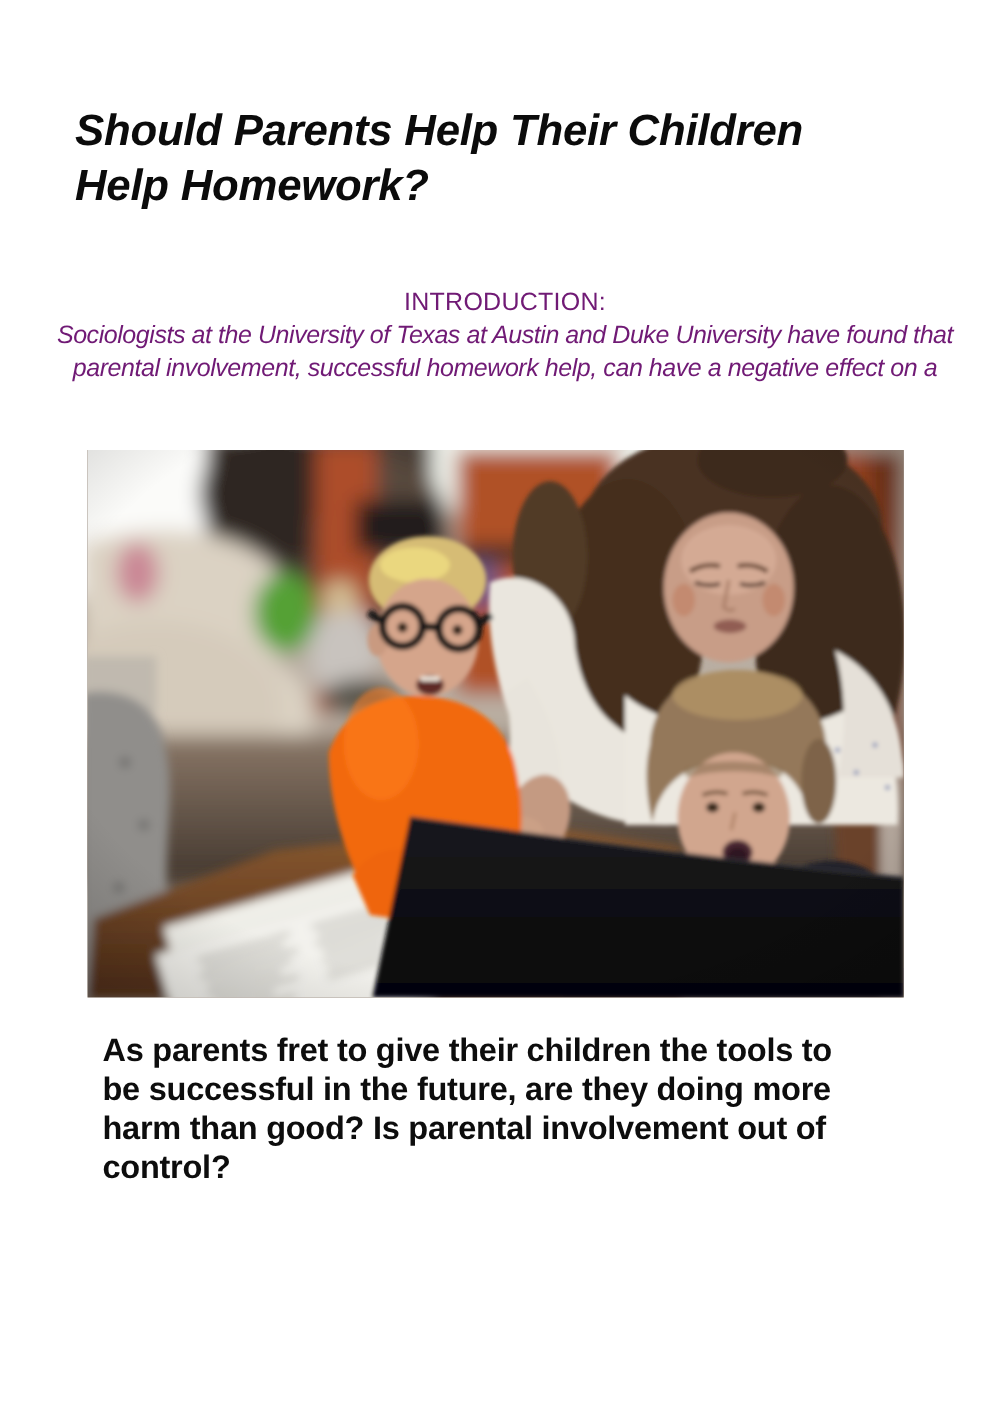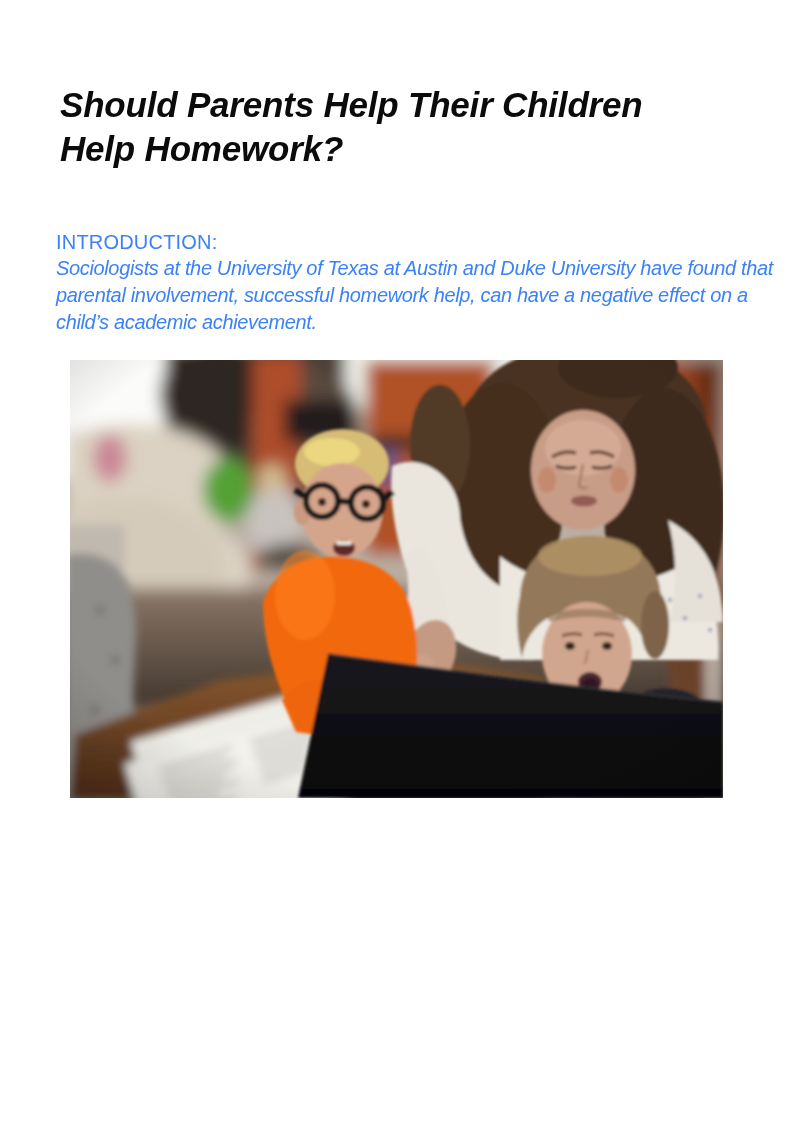--- a/index.html
+++ b/index.html
@@ -6,21 +6,21 @@
   .page{
     position:relative;width:793px;height:1122px;background:#ffffff;
     font-family:"Liberation Sans","DejaVu Sans",sans-serif;overflow:hidden;
   }
   .title{
     position:absolute;left:42px;top:65px;width:700px;
     font-size:35px;font-weight:bold;line-height:44px;color:#0b0b0b;
     letter-spacing:-0.2px;margin:18px;font-style:italic;
   }
   .title .line{display:block;white-space:nowrap;}
-  .intro{position:absolute;left:56px;top:229px;width:720px;color:#3b82f6;}
+  .intro{position:absolute;left:44px;top:229px;width:720px;color:#701a75;text-align:center;}
   .intro-heading{font-size:20px;line-height:26px;letter-spacing:0.2px;}
   .intro-body{font-size:20px;font-style:italic;line-height:27px;letter-spacing:-0.35px;}
   .intro-body .iline{display:block;white-space:nowrap;}
   .photo{
     position:absolute;left:70px;top:360px;width:653px;height:438px;
     overflow:hidden;margin:0;background:#7a6a5c;
   }
   .photo svg{display:block;width:100%;height:100%;}
   .question{
     position:absolute;left:82px;top:825px;width:680px;
@@ -37,21 +37,20 @@
   <h1 class="title">
     <span class="line">Should Parents Help Their Children</span>
     <span class="line">Help Homework?</span>
   </h1>
 
   <section class="intro">
     <div class="intro-heading">INTRODUCTION:</div>
     <div class="intro-body">
       <span class="iline">Sociologists at the University of Texas at Austin and Duke University have found that</span>
       <span class="iline">parental involvement, successful homework help, can have a negative effect on a</span>
-      <span class="iline">child’s academic achievement.</span>
     </div>
   </section>
 
   <figure class="photo" role="img" aria-label="Photograph: a mother with long dark curly hair and a white shirt leans over two young boys using a black laptop at a wooden table covered with homework papers; one boy wears a bright orange shirt and thick black glasses; behind them is a blurred living room with a white armchair, orange walls and bright windows.">
     <svg viewBox="0 0 653 438" preserveAspectRatio="none">
       <defs>
         <filter id="b8" x="-30%" y="-30%" width="160%" height="160%">
             <feGaussianBlur stdDeviation="8"></feGaussianBlur>
           </filter>
         <filter id="b4" x="-30%" y="-30%" width="160%" height="160%">
@@ -217,14 +216,20 @@
         </g>
 
         <path d="M258,294 C360,308 520,330 653,342 L653,438 L228,438 Z" fill="url(#lapg)"></path>
         <path d="M258,294 C360,308 520,330 653,342" stroke="#3a3a40" stroke-width="2" fill="none" opacity="0.8"></path>
       </g>
 
       <rect x="0" y="0" width="653" height="438" fill="url(#vig)"></rect>
     </svg>
   </figure>
 
+  <p class="question">
+    <span class="qline">As parents fret to give their children the tools to</span>
+    <span class="qline">be successful in the future, are they doing more</span>
+    <span class="qline">harm than good? Is parental involvement out of</span>
+    <span class="qline">control?</span>
+  </p>
 
 </div>
 
 </body></html>

